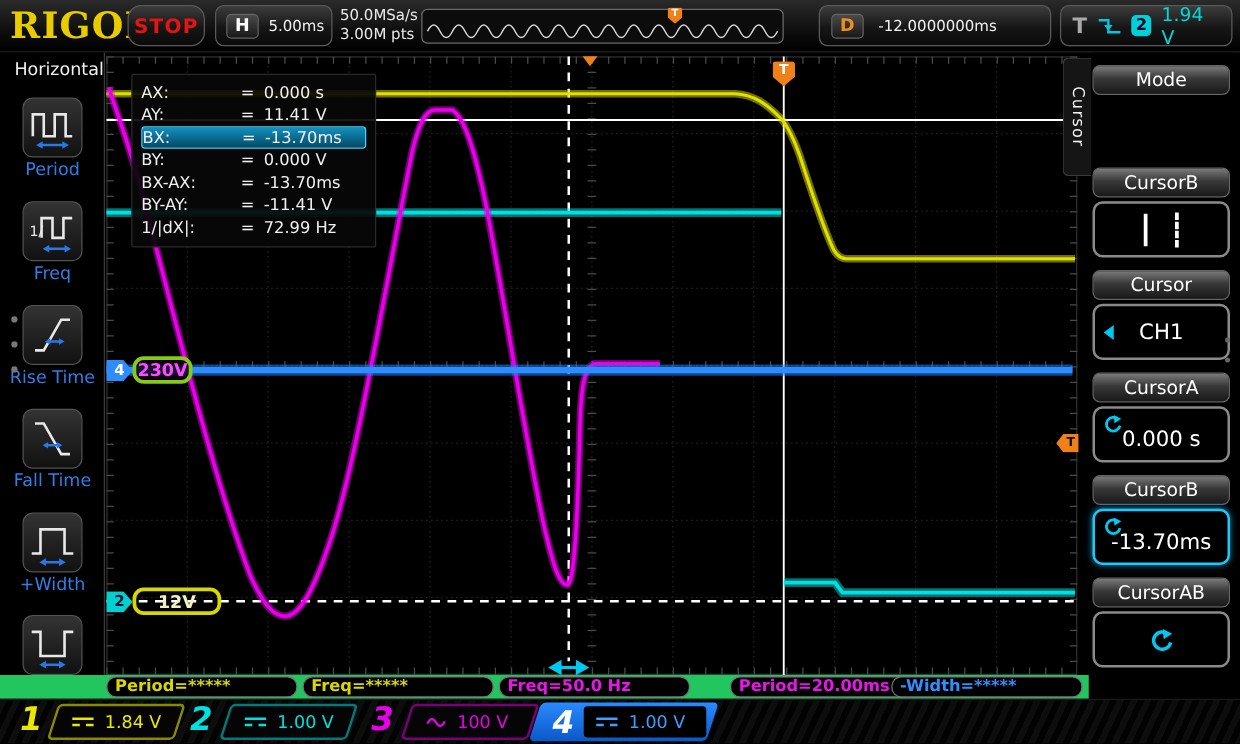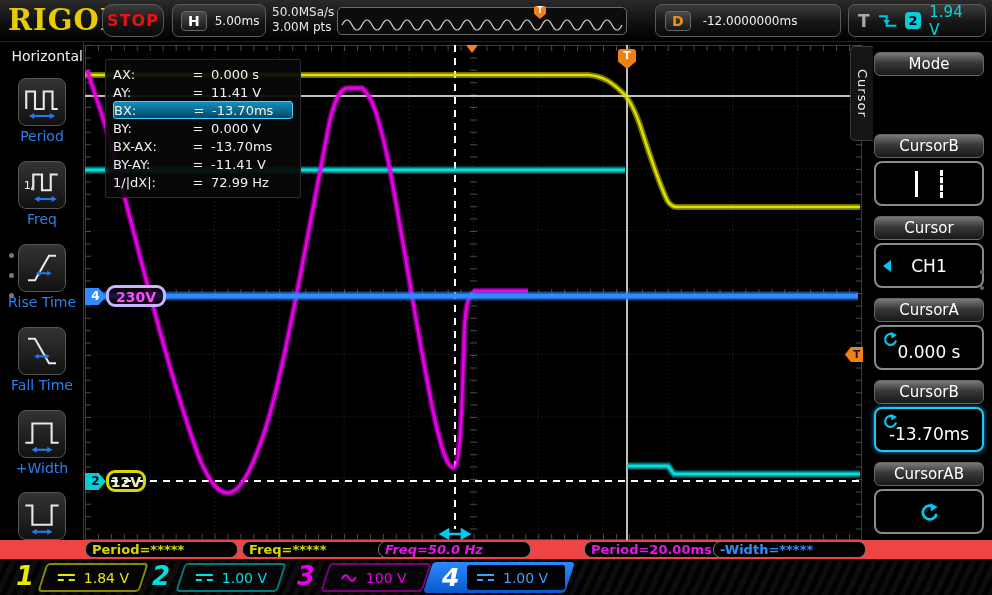--- a/index.html
+++ b/index.html
@@ -57,23 +57,23 @@
   .cr-row .cr-val { flex:1; }
   .cr-row.highlight { background:linear-gradient(180deg,#1290c0,#064864); border:1px solid #45d0ff;
                       border-radius:3px; }
 
   
   .edge-marker { position:absolute; left:0; width:21px; height:17px; font-weight:bold; font-size:12px;
                  text-align:center; line-height:17px;
                  clip-path:polygon(0 0,65% 0,100% 50%,65% 100%,0 100%); }
   .lvl-label { position:absolute; border-radius:9px; font-weight:bold; font-size:14px; text-align:center;
                line-height:19px; }
-  #label-230v { left:21px; top:240px; width:60px; height:22px; border:3px solid #c4b5fd; color:#ff4cff;
+  #label-230v { left:21px; top:240px; width:48px; height:22px; border:3px solid #84cc16; color:#ff4cff;
                 background:rgba(15,0,15,0.85); }
-  #label-12v { left:21px; top:425px; width:40px; height:22px; border:3px solid #d8d800; color:#f0f0c0;
+  #label-12v { left:21px; top:425px; width:71px; height:22px; border:3px solid #d8d800; color:#f0f0c0;
                background:transparent; }
 
   .trig-flag { position:absolute; left:533px; top:4px; width:18px; height:20px; background:#f08018;
                clip-path:polygon(0 0,100% 0,100% 62%,50% 100%,0 62%); color:#fff; font-size:11px;
                font-weight:bold; text-align:center; line-height:14px; border-radius:3px; }
   .delay-tri { position:absolute; left:381px; top:0; width:0; height:0;
                border-left:6px solid transparent; border-right:6px solid transparent;
                border-top:8px solid #f08018; }
   .tlevel-arrow { position:absolute; left:760px; top:302px; width:18px; height:15px; background:#f08018;
                   clip-path:polygon(100% 0,100% 100%,32% 100%,0 50%,32% 0); color:#101010; font-size:10px;
@@ -96,21 +96,21 @@
   .tri-left { position:absolute; left:7px; top:50%; margin-top:-6px; width:0; height:0;
               border-top:6px solid transparent; border-bottom:6px solid transparent;
               border-right:8px solid #00c8f0; }
   .rot-icon { position:absolute; left:6px; top:4px; }
   .sel-bars { display:flex; gap:22px; align-items:center; height:100%; }
   .bar-solid { border-left:3px solid #fff; height:26px; }
   .bar-dashed { border-left:3px dashed #fff; height:28px; }
   .page-dot { position:absolute; width:4px; height:4px; border-radius:50%; background:#666; }
 
   
-  #measure-bar { position:absolute; left:0; top:540px; width:992px; height:19px; background:#ef4444; }
+  #measure-bar { position:absolute; left:0; top:540px; width:871px; height:19px; background:#22c55e; }
   .mb-item { position:absolute; top:1px; height:17px; border:1px solid #777; border-radius:8px;
              font-size:13px; font-weight:bold; line-height:15px; padding-left:6px; background:#000; }
   .mb-yellow { color:#d8d800; }
   .mb-magenta { color:#e816e8; }
   .mb-blue { color:#2e8fff; }
 
   
   #channel-bar { position:absolute; left:0; top:559px; width:992px; height:36px;
                  background:repeating-linear-gradient(115deg,#0d0d0d 0 5px,#020202 5px 10px);
                  border-top:1px solid #1a1a1a; }
@@ -432,21 +432,21 @@
       </div>
     </div>
 
     <div class="page-dot" style="right:2px; top:228px;"></div>
     <div class="page-dot" style="right:2px; top:244px;"></div>
   </div>
 
   <div id="measure-bar">
     <div class="mb-item mb-yellow" style="left:85px;  width:153px;">Period=*****</div>
     <div class="mb-item mb-yellow" style="left:242px; width:153px;">Freq=*****</div>
-    <div class="mb-item mb-magenta" style="left:378px; width:153px;font-style:italic;">Freq=50.0 Hz</div>
+    <div class="mb-item mb-magenta" style="left:399px; width:153px;">Freq=50.0 Hz</div>
     <div class="mb-item mb-magenta" style="left:556px; width:153px;margin-left:28px;">Period=20.00ms</div>
     <div class="mb-item mb-blue" style="left:713px; width:153px;">-Width=*****</div>
   </div>
 
   <div id="channel-bar">
 
     <span class="ch-num" style="left:16px; color:#e8e800;">1</span>
     <div class="ch-tilebox" style="left:42px; width:102px; border:2px solid #8a8a00; color:#e8e800;">
       <div class="ch-inner">
         <span class="dc-icon"></span>

